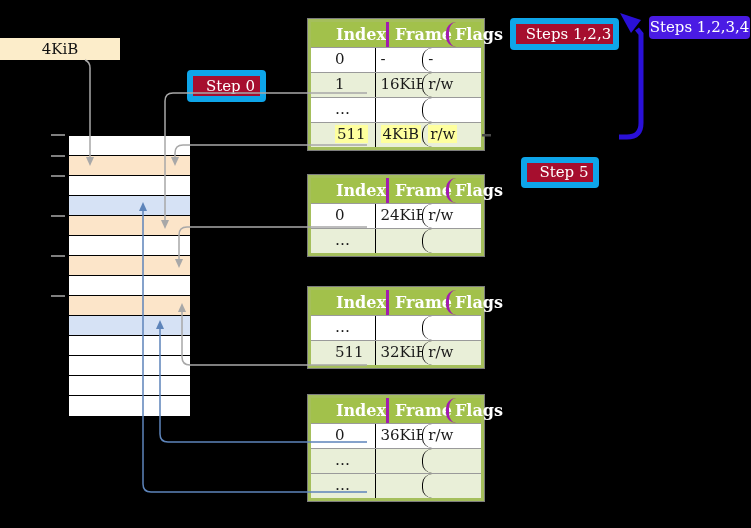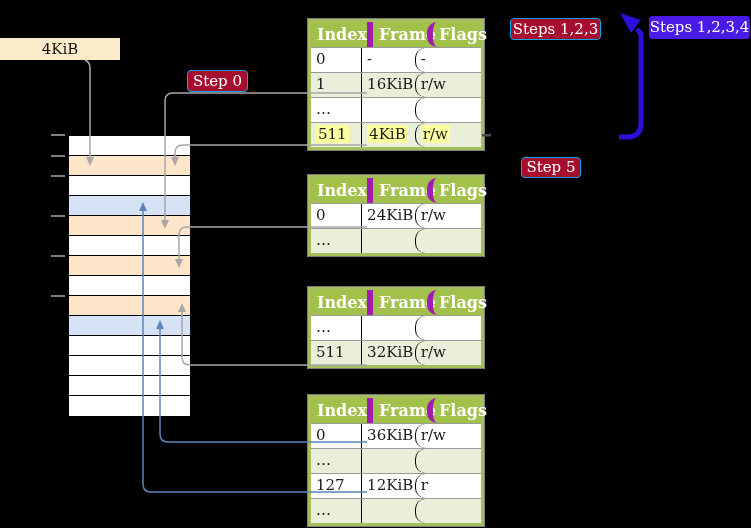--- a/index.html
+++ b/index.html
@@ -4,47 +4,47 @@
 <style>
   html,body{margin:0;padding:0;background:#000;}
   #canvas{position:relative;width:751px;height:528px;background:#000;overflow:hidden;
           font-family:"DejaVu Serif", serif;}
   
   .chip{position:absolute;text-align:center;white-space:nowrap;}
   #lbl-4kib{left:0;top:38;left:0px;top:38px;width:120px;height:22px;line-height:22px;
             background:var(--label_cream);color:#111;font-size:15px;}
   .badge{position:absolute;color:#fff;font-size:15px;text-align:center;
          border-radius:4px;white-space:nowrap;}
-  .badge.red{background:var(--badge_red);border:1px solid #0ea5e9;}
+  .badge.red{background:var(--badge_red);border:6px solid #0ea5e9;padding-left:8px;}
   .badge.blue{background:var(--badge_blue);}
   #badge-step0{left:187px;top:38px;width:59px;height:20px;line-height:20px;margin-top:32px;}
   #badge-steps123{left:510px;top:18px;width:89px;height:20px;line-height:20px;}
   #badge-steps1234{left:649px;top:16px;width:101px;height:23px;line-height:23px;}
   #badge-step4{left:521px;top:157px;width:58px;height:19px;line-height:19px;}
   
   #memcol{position:absolute;left:68px;top:135px;width:121px;border:1px solid #000;
           background:#fff;z-index:1;}
   .mrow{height:20px;box-sizing:border-box;border-bottom:1px solid #000;background:#fff;}
   .mrow:last-child{border-bottom:none;}
   .mrow.page-table{background:var(--frame_peach);}
   .mrow.mapped{background:var(--frame_blue);}
   
   .ptable{position:absolute;left:308px;width:170px;border:3px solid var(--table_border);
           box-shadow:0 0 0 1px #7d7d7d;background:#fff;z-index:1;}
   #ptable1{top:19px;} #ptable2{top:175px;} #ptable3{top:287px;} #ptable4{top:395px;}
   .hrow{display:flex;height:25px;background:var(--header_green);}
   .hcell{box-sizing:border-box;color:#fff;font-weight:bold;font-size:16px;
          line-height:25px;padding-left:6px;}
-  .hcell+.hcell{border-left:6px solid #a21caf;}
+  .hcell+.hcell{border-left:3px solid #a21caf;}
   .brow{display:flex;height:25px;box-sizing:border-box;border-top:1px solid #9a9a9a;background:#fff;}
   .brow.shade{background:var(--row_green);}
   .bcell{box-sizing:border-box;font-size:15px;line-height:23px;padding-left:5px;color:#1a1a1a;
          overflow:hidden;}
   .bcell+.bcell{border-left:1px solid #000;}
-  .c-index{width:56px;} .c-frame{width:60px;} .c-flags{width:74px;border-radius:10px;}
+  .c-index{width:56px;margin-left:19px;} .c-frame{width:60px;} .c-flags{width:74px;border-radius:10px;}
   .hl{background:var(--highlight_yellow);padding:0 2px;}
   
   #overlay{position:absolute;left:0;top:0;z-index:10;pointer-events:none;}
   .gray-line{stroke:var(--connector_gray);stroke-width:1.5;fill:none;}
   .gray-head{fill:var(--connector_gray);}
   .blue-line{stroke:var(--connector_blue);stroke-width:1.5;fill:none;}
   .blue-head{fill:var(--connector_blue);}
   .big-arrow{stroke:var(--arrow_blue);stroke-width:5;fill:none;}
   .big-head{fill:var(--arrow_blue);}
   .tick{stroke:#7f7f7f;stroke-width:2;}
@@ -196,24 +196,19 @@
       <div class="brow">
         <div class="bcell c-index">0</div>
         <div class="bcell c-frame">36KiB</div>
         <div class="bcell c-flags">r/w</div>
       </div>
       <div class="brow shade">
         <div class="bcell c-index">…</div>
         <div class="bcell c-frame"></div>
         <div class="bcell c-flags"></div>
       </div>
-      <div class="brow">
-        <div class="bcell c-index">127</div>
-        <div class="bcell c-frame">12KiB</div>
-        <div class="bcell c-flags">r</div>
-      </div>
       <div class="brow shade">
         <div class="bcell c-index">…</div>
         <div class="bcell c-frame"></div>
         <div class="bcell c-flags"></div>
       </div>
     </div>
 </div>
 
 </body></html>

